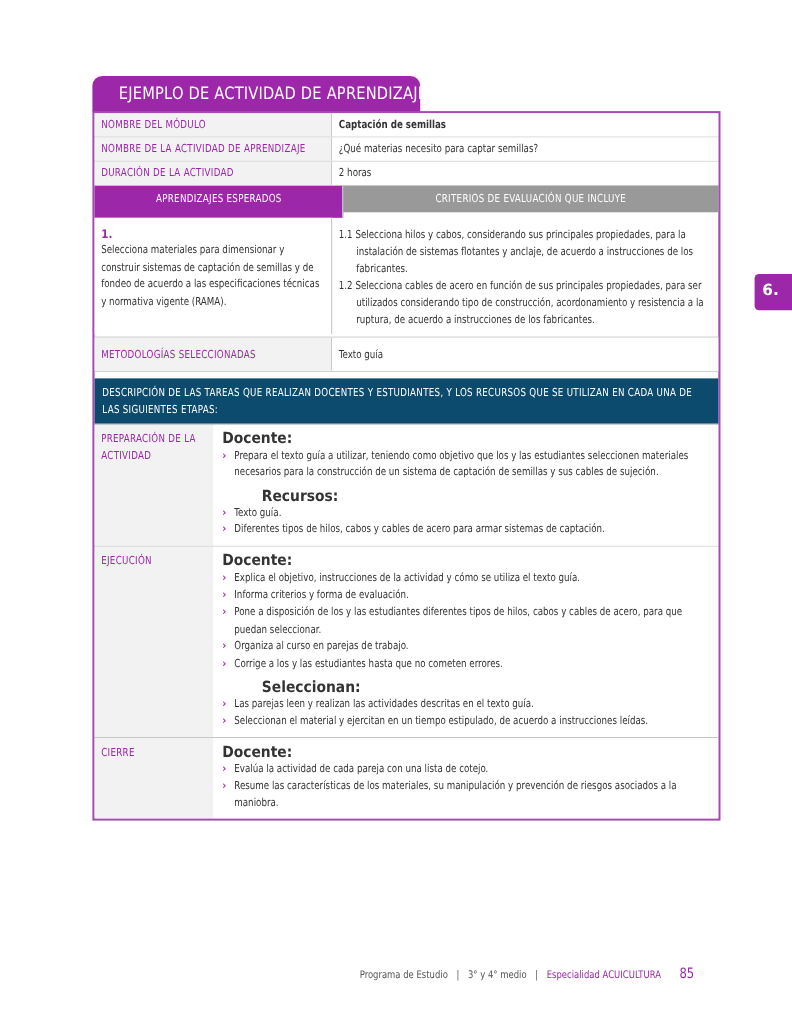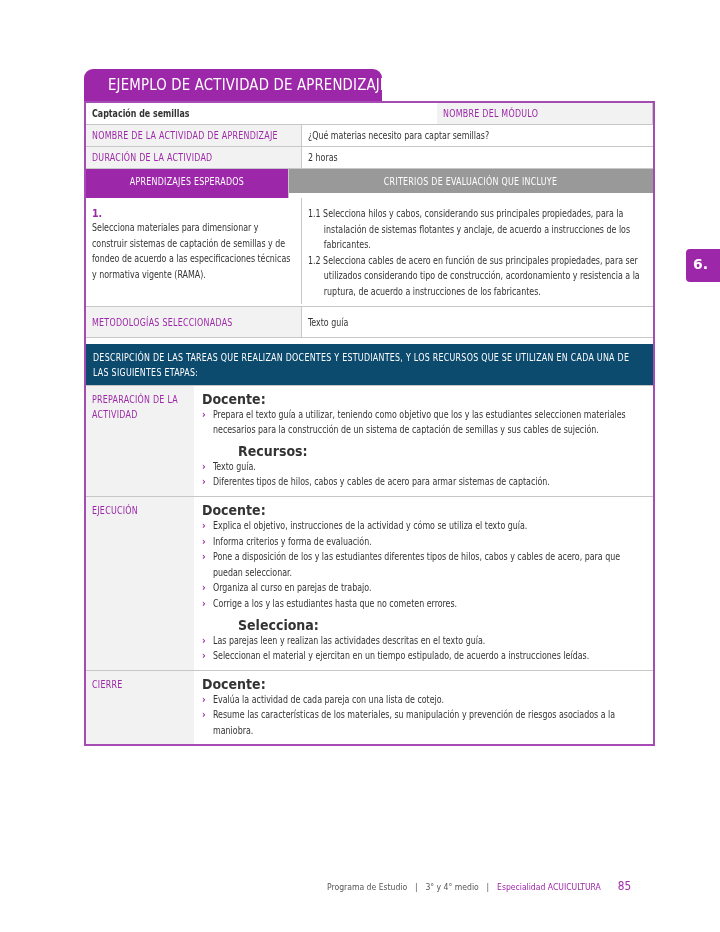--- a/index.html
+++ b/index.html
@@ -26,21 +26,21 @@
   .cell { padding: 4px 6px; line-height: 15px; }
   .label-cell { width: 216px; flex: none; background: #f2f2f2; border-right: 1px solid #c7c7c7; color: #9c27a8; }
   .value-cell { flex: 1; background: #ffffff; color: #333; }
   .cond { display: inline-block; transform: scaleX(0.88); transform-origin: left; white-space: nowrap; }
   .upper { text-transform: uppercase; letter-spacing: 0.3px; }
   .bold { font-weight: bold; }
 
   .row-simple { height: 22px; }
   .row-simple .cell { padding-top: 3px; }
 
-  .hdr-left { width: 203px; flex: none; background: #9c27a8; color: #fff; text-align: center; height: 29px; padding-top: 7px; border-right: 1px solid #c7c7c7; }
+  .hdr-left { width: 226px; flex: none; background: #9c27a8; color: #fff; text-align: center; height: 29px; padding-top: 7px; border-right: 1px solid #c7c7c7; }
   .hdr-right { flex: 1; background: #999999; color: #fff; text-align: center; height: 24px; padding-top: 7px; }
   .hdr-left .cond, .hdr-right .cond { transform-origin: center; }
 
   .learn-left { width: 216px; flex: none; background: #ffffff; border-right: 1px solid #c7c7c7; padding: 8px 6px 6px 6px; height: 106px; }
   .learn-num { color: #9c27a8; font-weight: bold; font-size: 10.5px; line-height: 14px; }
   .learn-text { font-size: 10px; line-height: 15.6px; color: #333; }
   .learn-right { flex: 1; padding: 8px 8px 6px 6px; }
   .crit { display: flex; font-size: 10px; line-height: 15.6px; }
   .crit-text { flex: 1; }
   .squeeze { display: block; transform: scaleX(0.88); transform-origin: left; width: 113.6%; }
@@ -75,22 +75,22 @@
 </head>
 <body>
 
 <div class="page-tab">
   <span>EJEMPLO DE ACTIVIDAD DE APRENDIZAJE</span>
 </div>
 
 <div class="table">
 
   <div class="row row-simple">
+    <div class="cell label-cell"><span class="cond upper">NOMBRE DEL MÓDULO</span></div>
     <div class="cell value-cell"><span class="cond bold">Captación de semillas</span></div>
-    <div class="cell label-cell"><span class="cond upper">NOMBRE DEL MÓDULO</span></div>
   </div>
 
   <div class="row row-simple">
     <div class="cell label-cell"><span class="cond upper">NOMBRE DE LA ACTIVIDAD DE APRENDIZAJE</span></div>
     <div class="cell value-cell"><span class="cond">¿Qué materias necesito para captar semillas?</span></div>
   </div>
 
   <div class="row row-simple">
     <div class="cell label-cell"><span class="cond upper">DURACIÓN DE LA ACTIVIDAD</span></div>
     <div class="cell value-cell"><span class="cond">2 horas</span></div>
@@ -188,21 +188,21 @@
           <span class="bullet-text">
             <span class="squeeze">Organiza al curso en parejas de trabajo.</span>
           </span>
         </div>
       <div class="bullet">
           <span class="bullet-mark">›</span>
           <span class="bullet-text">
             <span class="squeeze">Corrige a los y las estudiantes hasta que no cometen errores.</span>
           </span>
         </div>
-      <div class="role spaced">Selecciona:</div>
+      <div class="role spaced">Seleccionan:</div>
       <div class="bullet">
           <span class="bullet-mark">›</span>
           <span class="bullet-text">
             <span class="squeeze">Las parejas leen y realizan las actividades descritas en el texto guía.</span>
           </span>
         </div>
       <div class="bullet">
           <span class="bullet-mark">›</span>
           <span class="bullet-text">
             <span class="squeeze">Seleccionan el material y ejercitan en un tiempo estipulado, de acuerdo a instrucciones leídas.</span>

